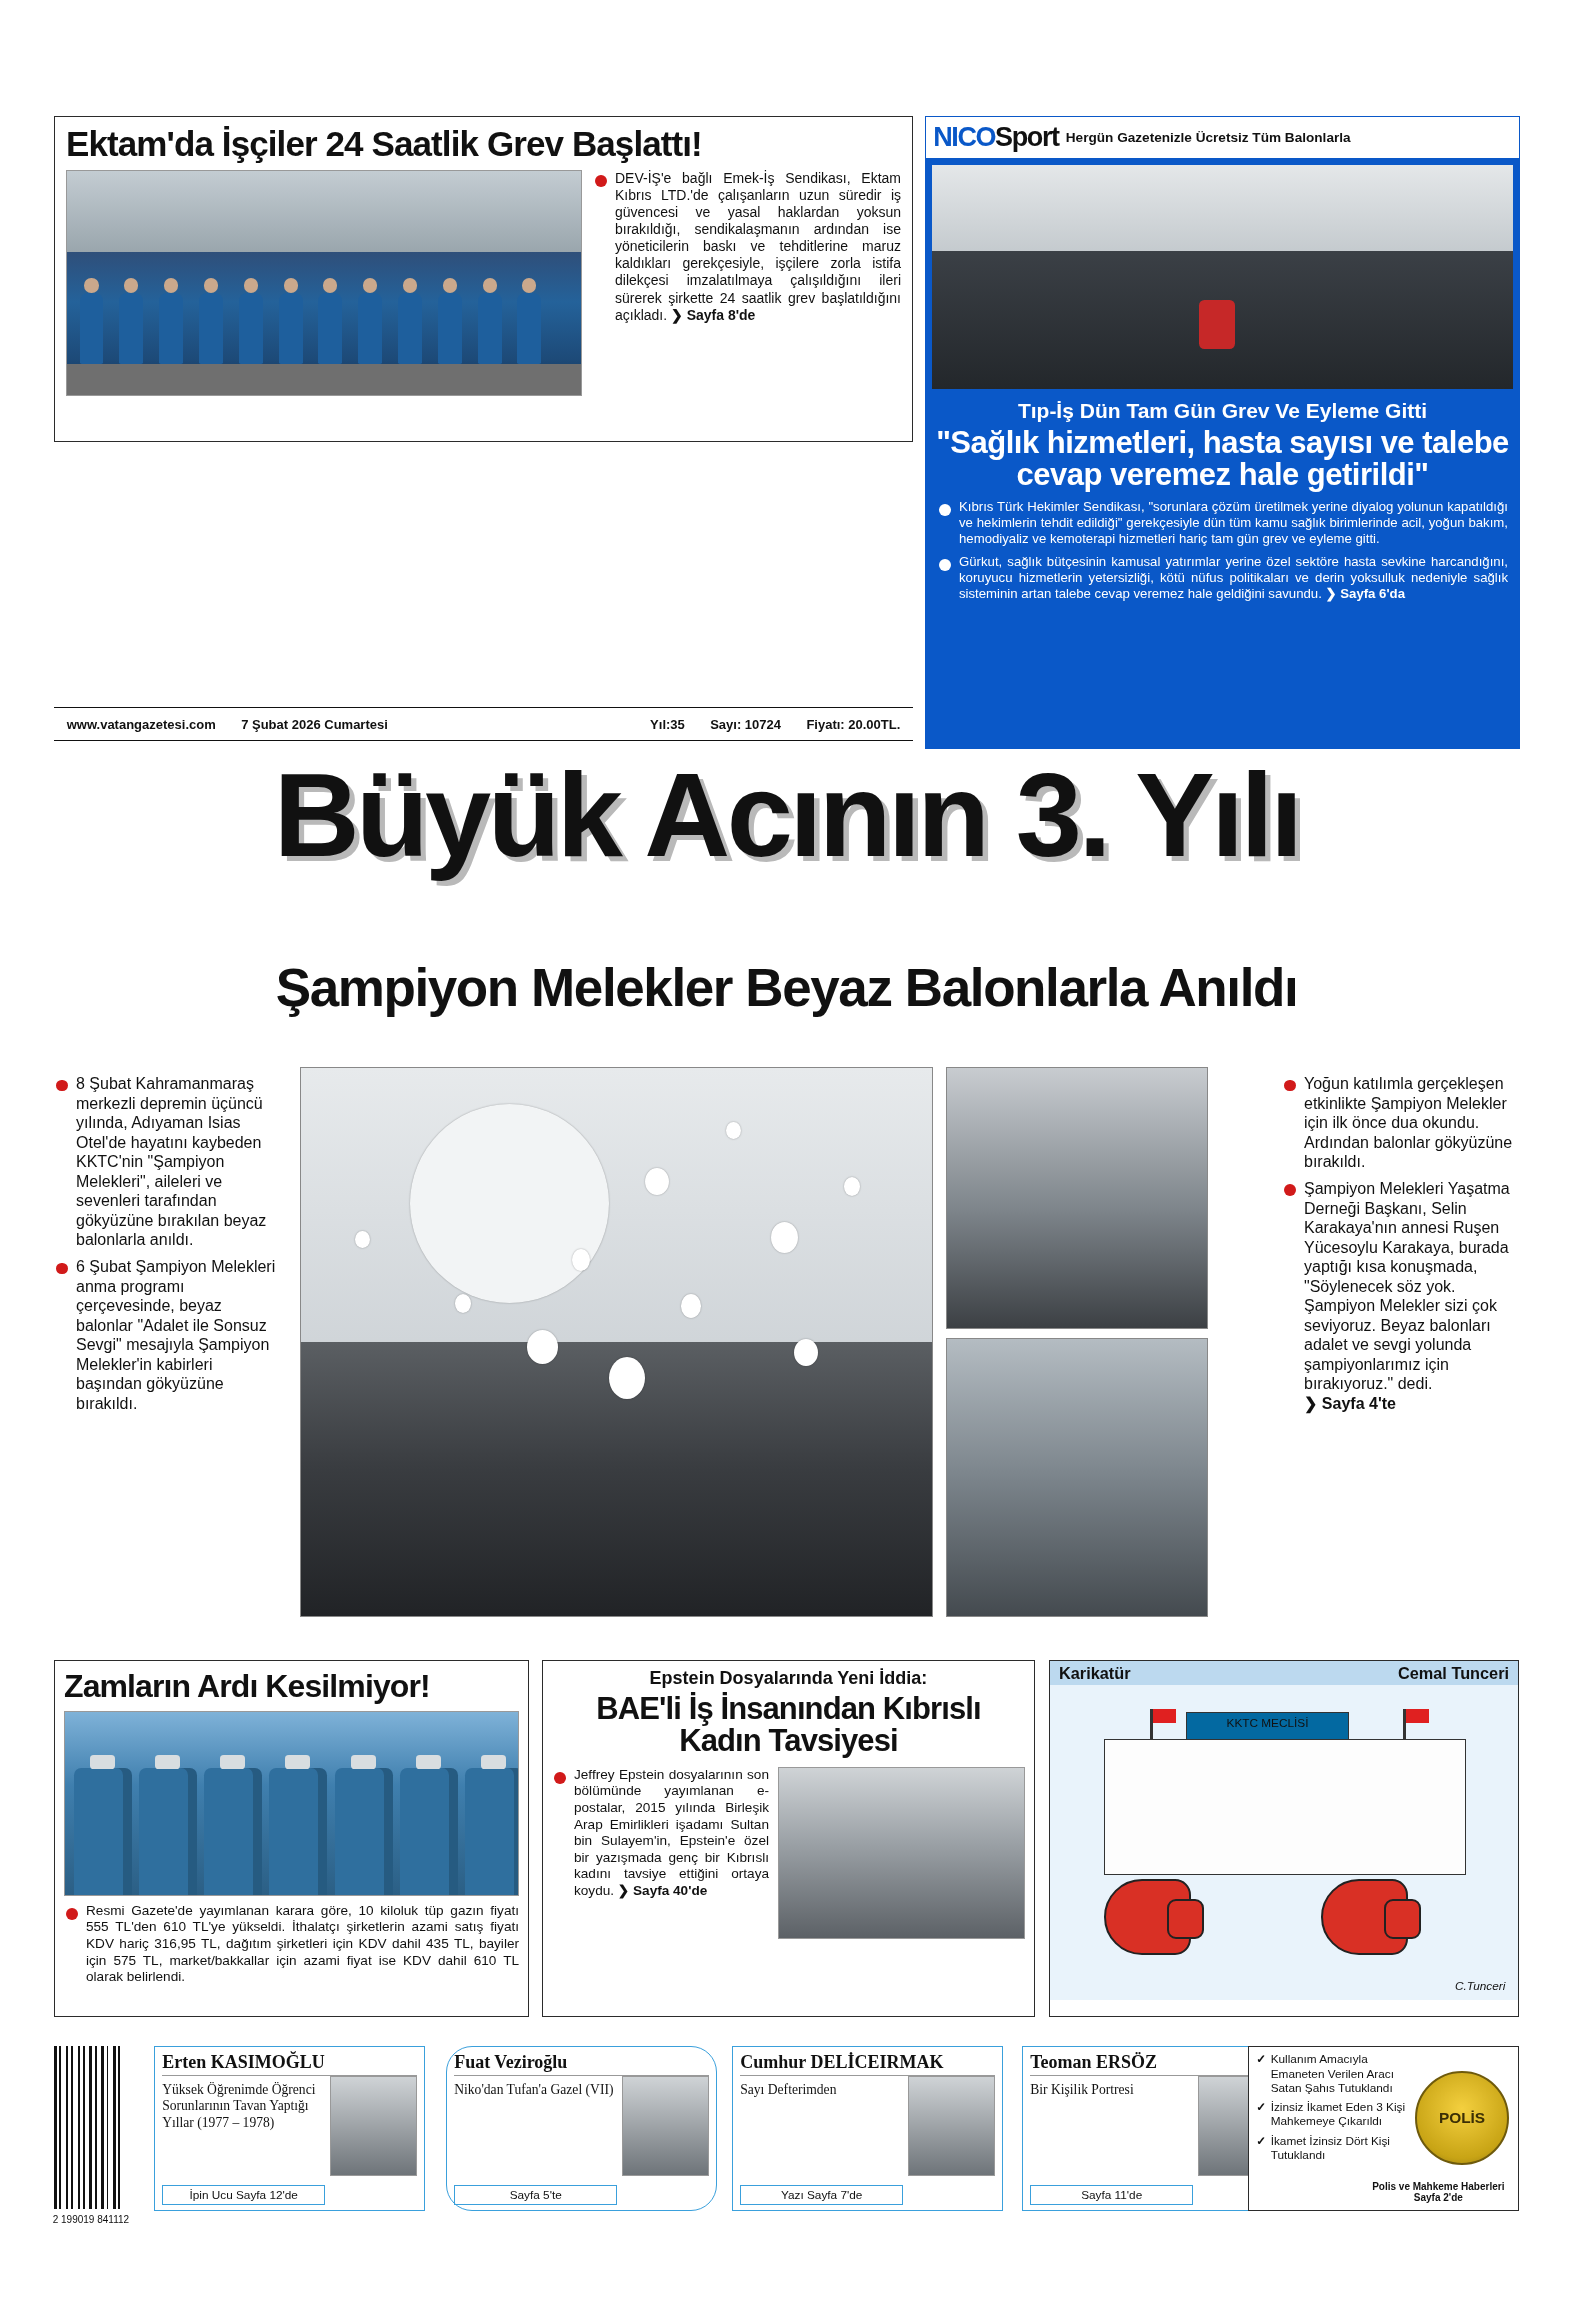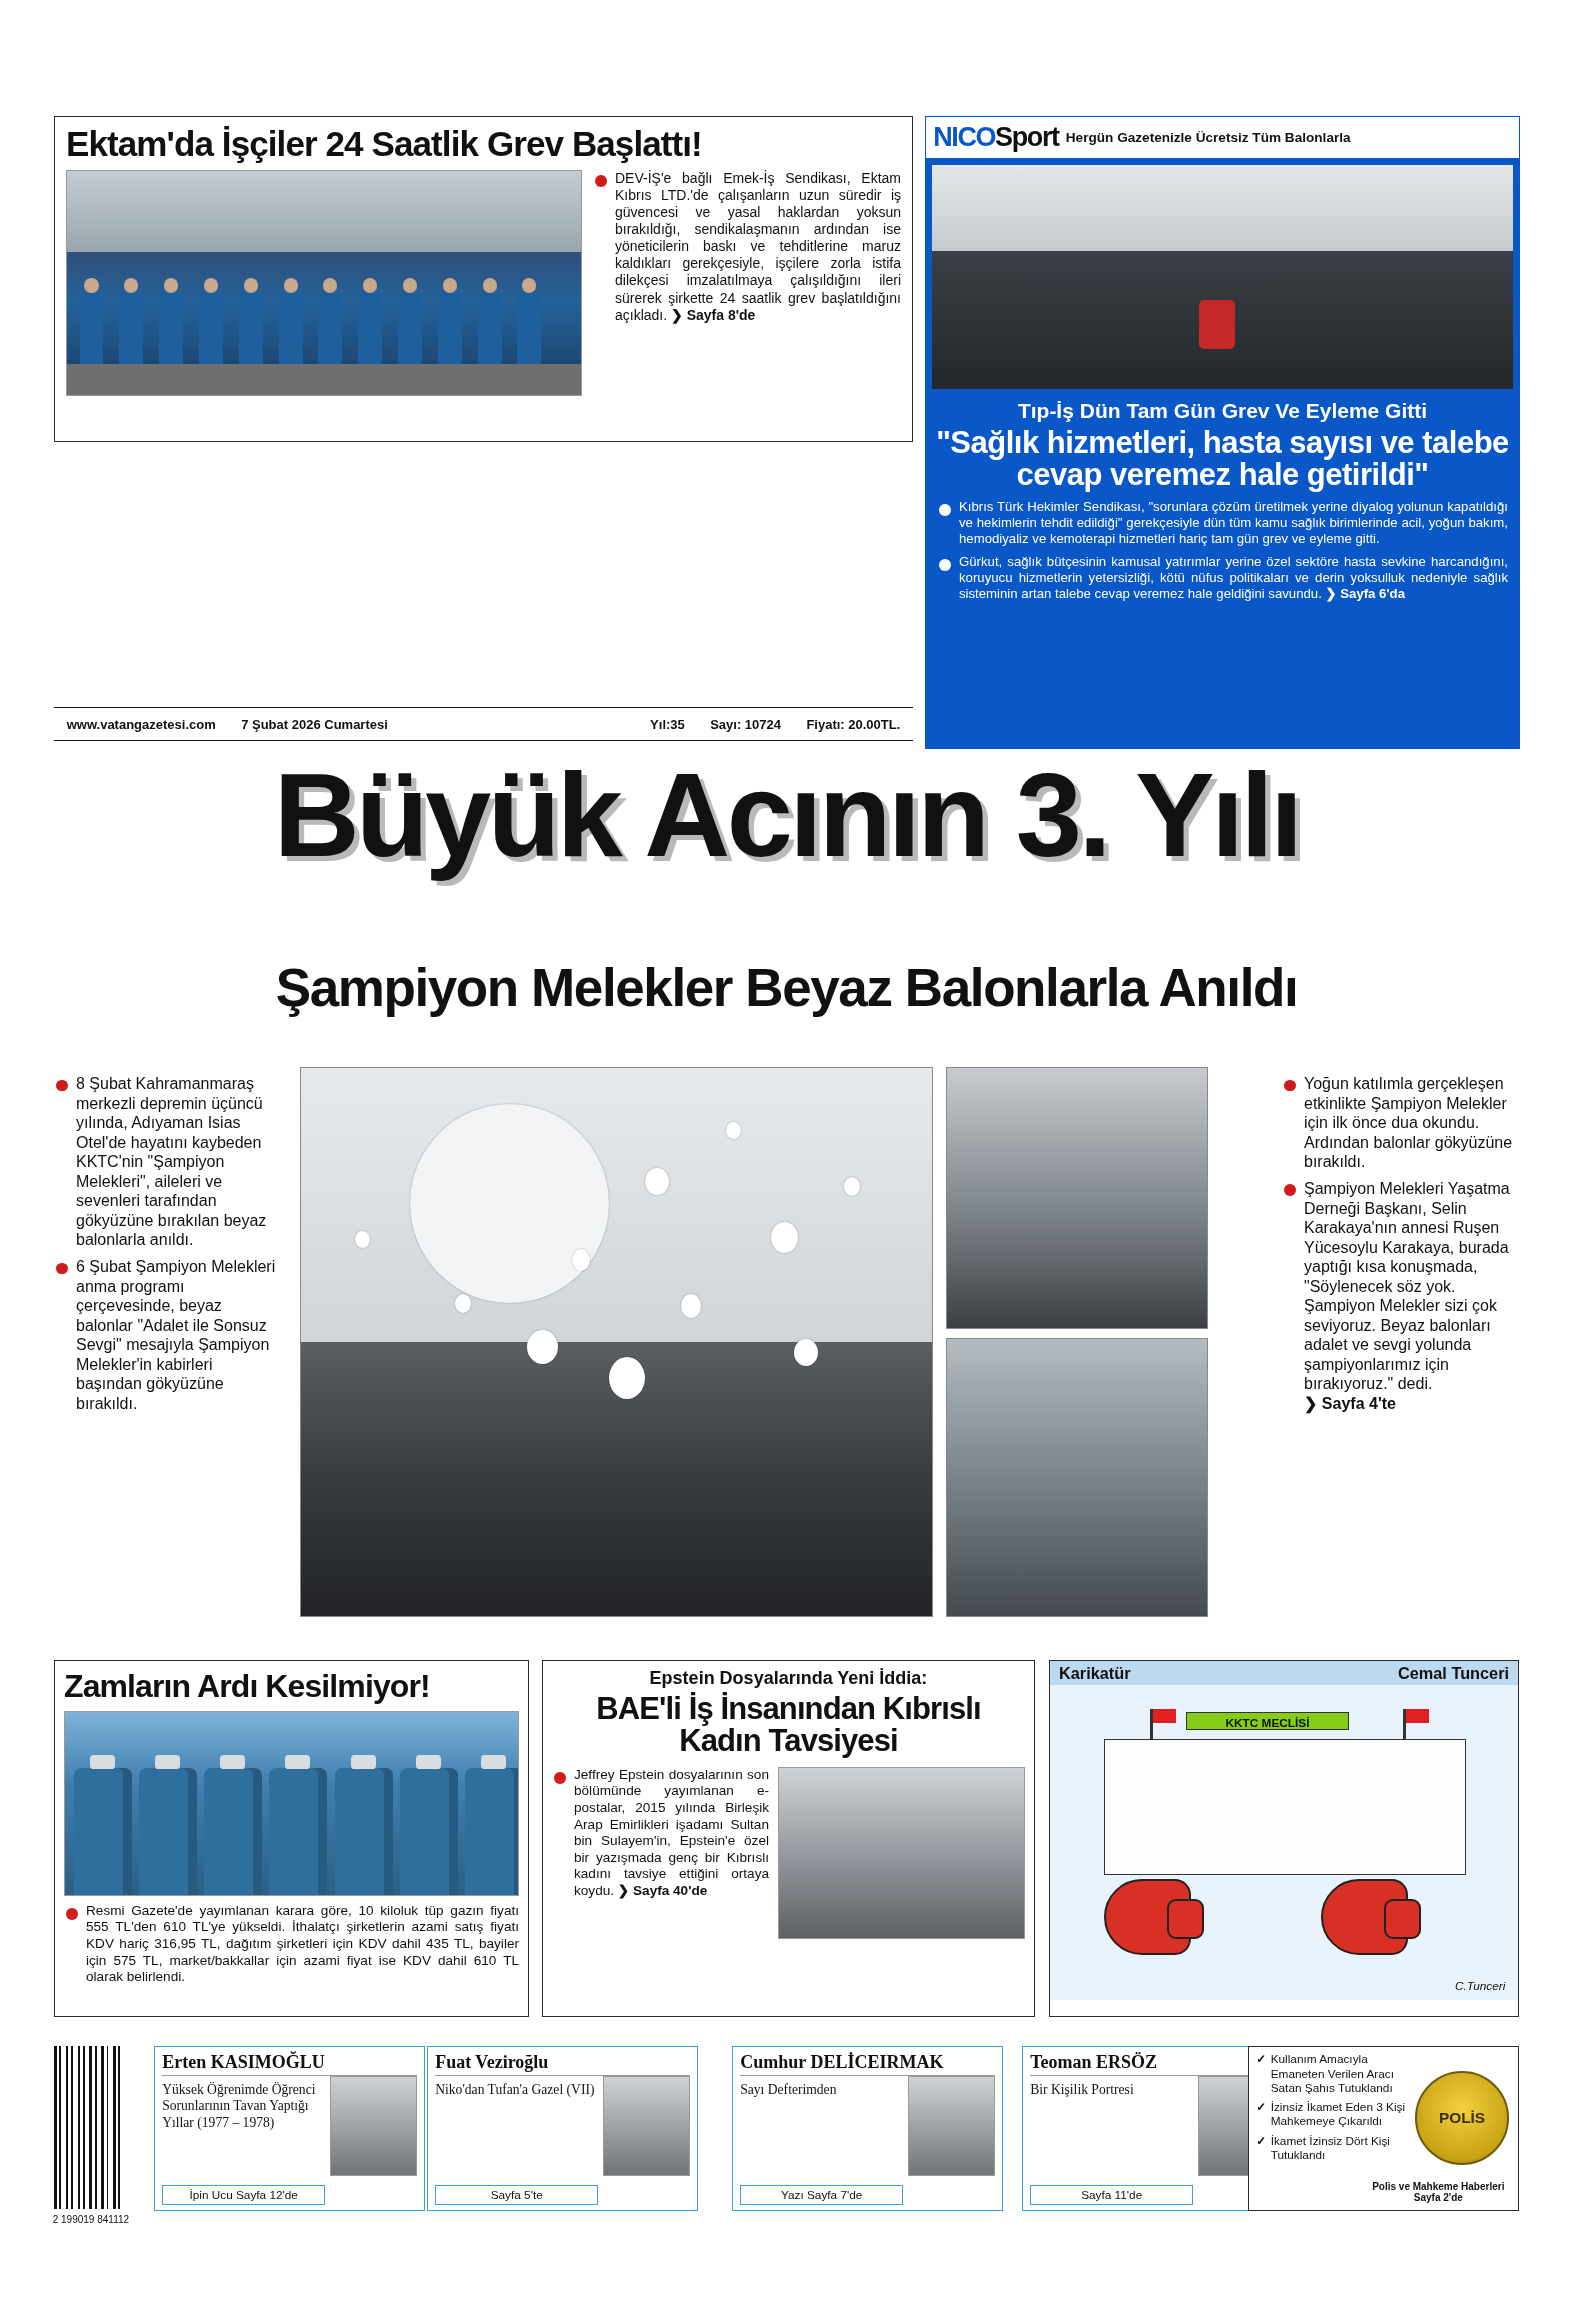--- a/index.html
+++ b/index.html
@@ -189,23 +189,23 @@
 
   .box-kar {
     position:absolute; left:995px; top:0; width:470px; height:357px;
     border:1.8px solid #2b2b2b; background:#fff;
   }
   .kar-bar { display:flex; justify-content:space-between; align-items:center;
     background:#bcd9ef; padding:2.7px 9px; font-weight:bold; font-size:16.3px; }
   .kar-canvas { position:relative; height:315px; background:#e9f3fb; overflow:hidden; }
   .kar-bldg { position:absolute; left:54px; top:54px; width:362px; height:136px;
     background:#fdfdfd; border:1.8px solid #333; }
-  .kar-sign { position:absolute; left:136px; top:27px; width:163px; height:18px;
-    background:#84cc16; border:1.8px solid #333; font-size:11.8px; text-align:center;
-    line-height:20px; font-weight:bold; }
+  .kar-sign { position:absolute; left:136px; top:27px; width:163px; height:28px;
+    background:#0369a1; border:1.8px solid #333; font-size:11.8px; text-align:center;
+    line-height:20px; font-weight:normal; }
   .kar-flag { position:absolute; width:2.7px; height:31px; background:#333; }
   .kar-flag:after { content:""; position:absolute; left:2.7px; top:0; width:23.5px; height:14.5px;
     background:#e02020; }
   .glove { position:absolute; width:87px; height:76px; background:#d93025;
     border:2.7px solid #222; border-radius:43px 18px 18px 43px; }
   .glove:after { content:""; position:absolute; right:-14.5px; top:18px; width:33px; height:36px;
     background:#d93025; border:2.7px solid #222; border-radius:9px; }
   .kar-sign-small { position:absolute; right:12.7px; bottom:7.2px; font-size:11.8px;
     font-style:italic; }
 
@@ -406,21 +406,21 @@
     <div class="barcode"></div>
     <div class="barcode-num">2 199019 841112</div>
 
     <div class="col-card" style="left:100px;">
       <div class="cname">Erten KASIMOĞLU</div>
       <div class="ctitle">Yüksek Öğrenimde Öğrenci Sorunlarının Tavan Yaptığı Yıllar (1977 – 1978)</div>
       <div class="cface"></div>
       <div class="cpage">İpin Ucu Sayfa 12'de</div>
     </div>
 
-    <div class="col-card" style="left:373px;">
+    <div class="col-card" style="left:392px;border-radius:26px;">
       <div class="cname">Fuat Veziroğlu</div>
       <div class="ctitle">Niko'dan Tufan'a Gazel (VII)</div>
       <div class="cface"></div>
       <div class="cpage">Sayfa 5'te</div>
     </div>
 
     <div class="col-card" style="left:678px;">
       <div class="cname">Cumhur DELİCEIRMAK</div>
       <div class="ctitle">Sayı Defterimden</div>
       <div class="cface"></div>

